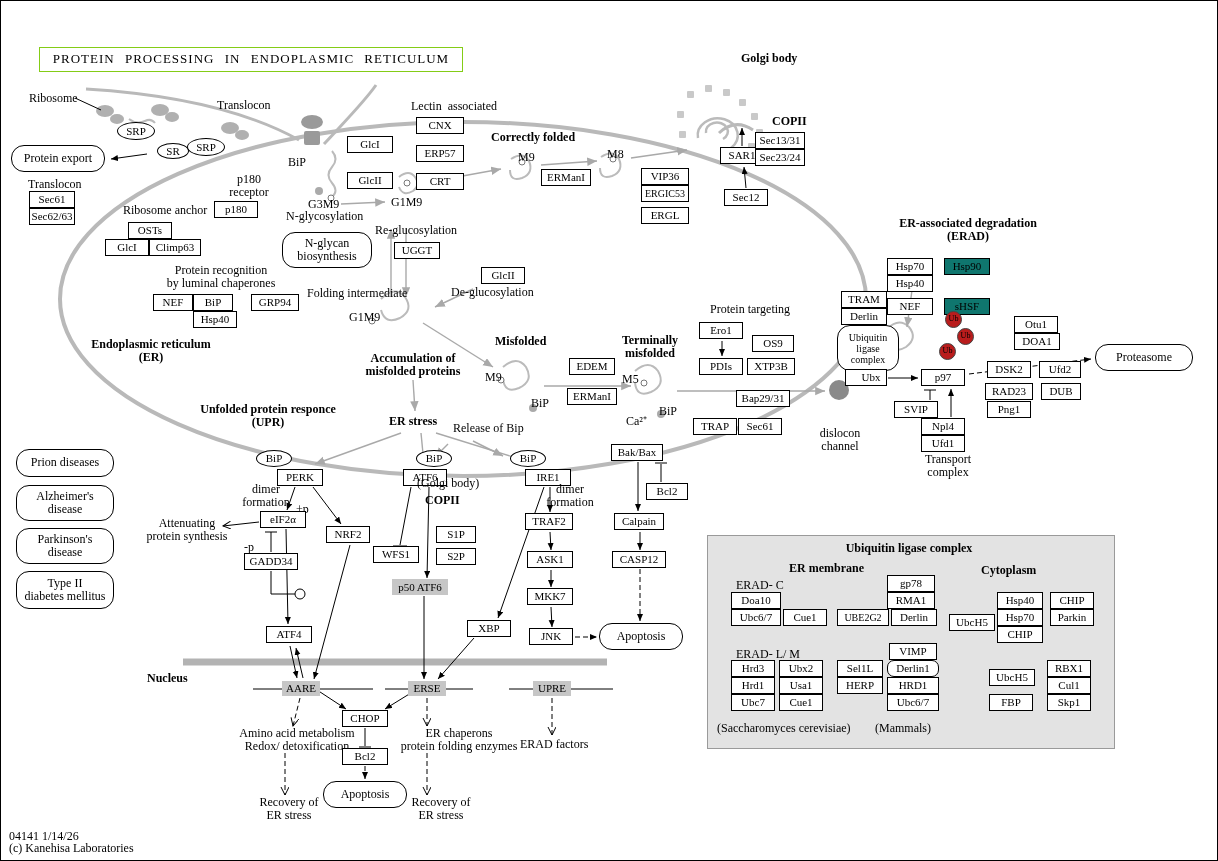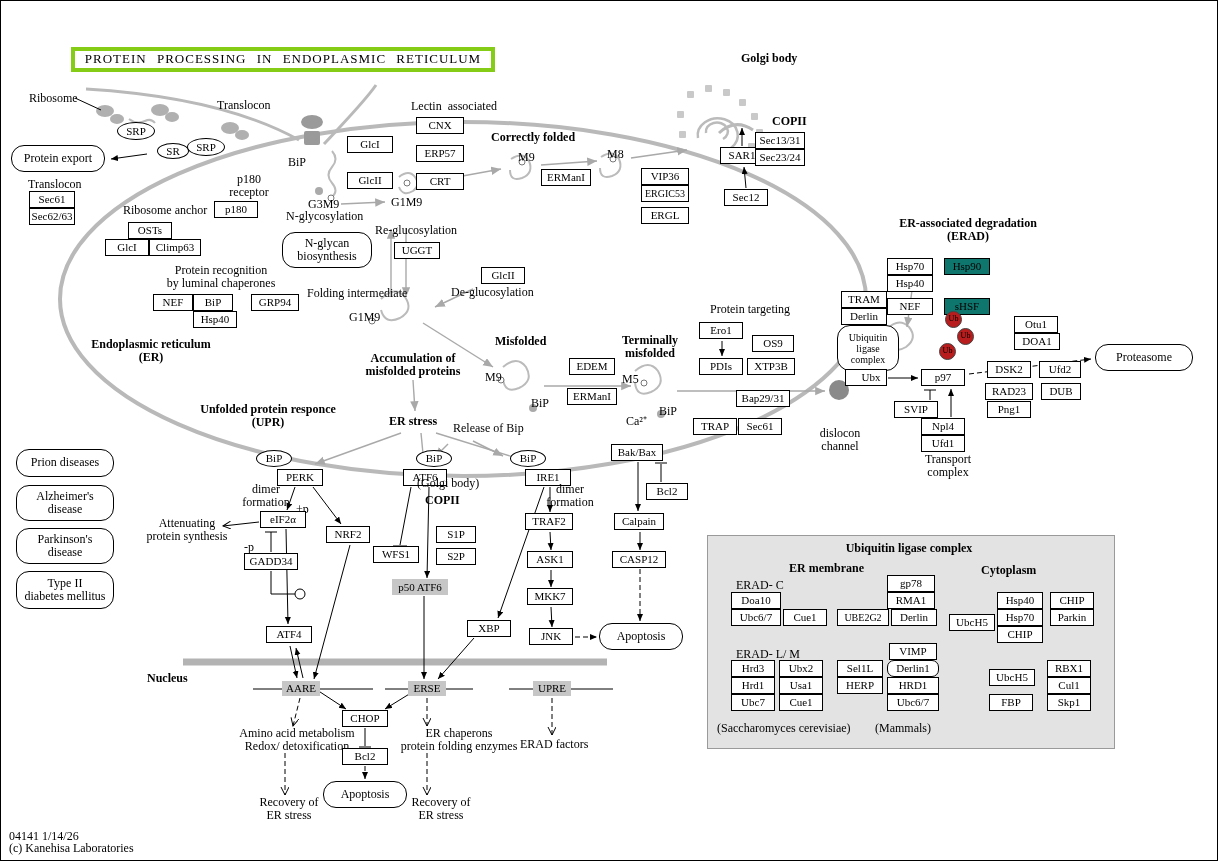--- a/index.html
+++ b/index.html
@@ -10,21 +10,21 @@
   #nodes{position:absolute;left:0;top:0;width:100%;height:100%;}
   .node{position:absolute;font-size:12px;color:#000;line-height:1.1;}
   .box,.gbox,.pill,.oval,.hl,.ub,.tbx{display:flex;align-items:center;justify-content:center;
         text-align:center;white-space:pre-line;box-sizing:border-box;}
   .box,.gbox{background:#fff;border:1px solid #000;font-size:11px;}
   .gbox{background:#0f766e;}
   .pill{background:#fff;border:1px solid #000;border-radius:13px;font-size:12px;}
   .oval{background:#fff;border:1px solid #000;border-radius:50%;font-size:11px;}
   .hl{background:#c6c6c6;font-size:11px;}
   .ub{background:#b91c1c;border:1px solid #444;border-radius:50%;font-size:8px;}
-  .tbx{background:#fff;border:4px solid #84cc16;font-size:13px;letter-spacing:1px;word-spacing:6px;margin-left:32px;}
+  .tbx{background:#fff;border:1px solid #84cc16;font-size:13px;letter-spacing:1px;word-spacing:6px;}
   .lbl{white-space:pre;}
   .b{font-weight:bold;}
 </style>
 </head>
 <body>
 
 <div id="wrap">
 
   <div id="panel"></div>
 

